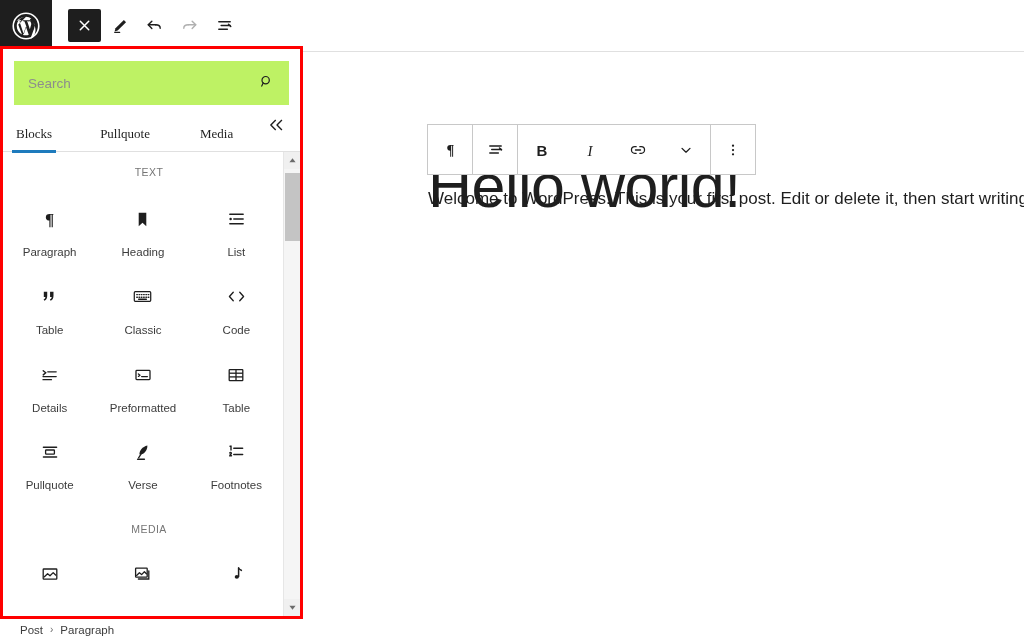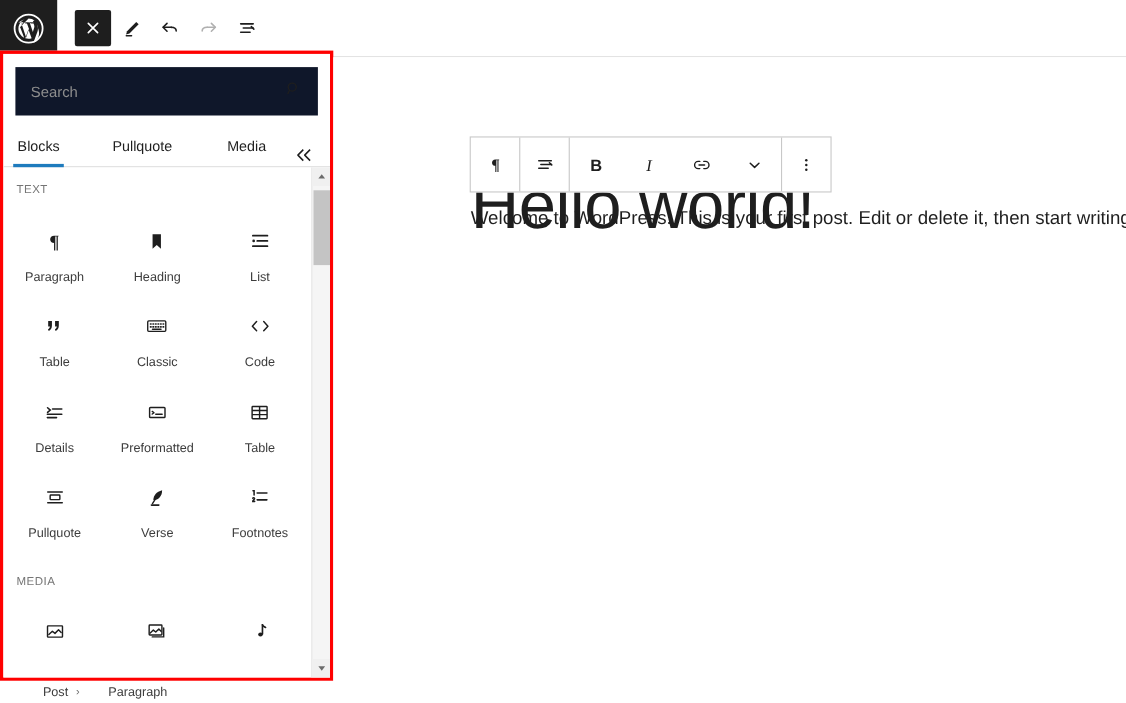--- a/index.html
+++ b/index.html
@@ -38,34 +38,34 @@
     background:#fff;
     border:3px solid #ff0000;
     overflow:hidden;
   }
   .inserter-inner {
     position:absolute; left:0; top:0; right:0; bottom:0;
     background:#fff; display:flex; flex-direction:column;
   }
   .search-wrap { padding:12px 11px 10px 11px; }
   .search-box {
-    position:relative; height:44px; background:#0f172a;
+    position:relative; height:44px; background:#bef264;
     display:flex; align-items:center; padding:0 14px;
   }
   .search-box input {
     flex:1; border:none; outline:none; background:transparent;
     font-family:"Liberation Sans", sans-serif; font-size:13.5px; color:#757575;
   }
   .search-box input::placeholder { color:#8d8d8d; }
   .search-icon { flex:none; margin-left:8px; }
 
   .tabs {
-    display:flex; align-items:flex-end;
+    display:flex; align-items:flex-start;
     border-bottom:1px solid #e0e0e0;
-    padding:0 0 0 0; height:37px; position:relative;
+    padding:0 0 0 0; height:37px; position:relative;font-family:Liberation Serif, serif;
   }
   .tab {
     font-size:13px; color:#1e1e1e; cursor:pointer;
     height:37px; display:flex; align-items:center;
     position:relative; white-space:nowrap;
   }
   .tab.t0 { margin-left:13px; }
   .tab.t1 { margin-left:48px; }
   .tab.t2 { margin-left:50px; }
   .tab.active::after {
@@ -75,21 +75,21 @@
   .tab-close { margin-left:auto; margin-right:13px; cursor:pointer; display:flex; }
 
   .blocks-scrollarea {
     flex:1; position:relative; overflow:hidden; display:flex;
   }
   .blocks-list {
     flex:1; padding:14px 0 0 0; overflow:hidden;
   }
   .cat-label {
     font-size:10.5px; letter-spacing:.4px; color:#757575;
-    text-transform:uppercase; padding:0 0 0 12px; margin-bottom:16px;
+    text-transform:uppercase; padding:0 0 0 12px; margin-bottom:16px;text-align:center;
   }
   .block-grid { display:grid; grid-template-columns:repeat(3, 1fr); }
   .block-item {
     display:flex; flex-direction:column; align-items:center;
     padding:10px 2px 12px 2px; cursor:pointer;
   }
   .block-icon {
     height:30px; display:flex; align-items:center; justify-content:center;
     color:#1e1e1e;
   }
@@ -145,21 +145,21 @@
   }
   .tbi.wide { width:48px; }
 
   
   .breadcrumb {
     position:absolute; left:0; bottom:0; width:1024px; height:20px;
     background:#fff; display:flex; align-items:center; gap:7px;
     padding-left:20px; font-size:11.5px; color:#3c3c3c;
     border-top:1px solid #ffffff;
   }
-  .crumb { cursor:pointer;margin-left:19px; }
+  .crumb { cursor:pointer; }
   .crumb-sep { color:#6b6b6b; font-size:10px; }
 </style>
 </head>
 <body>
 
 <div id="app">
 
   <div class="topbar">
     <div class="wp-logo">
       <svg width="30" height="30" viewBox="0 0 24 24" fill="none">

